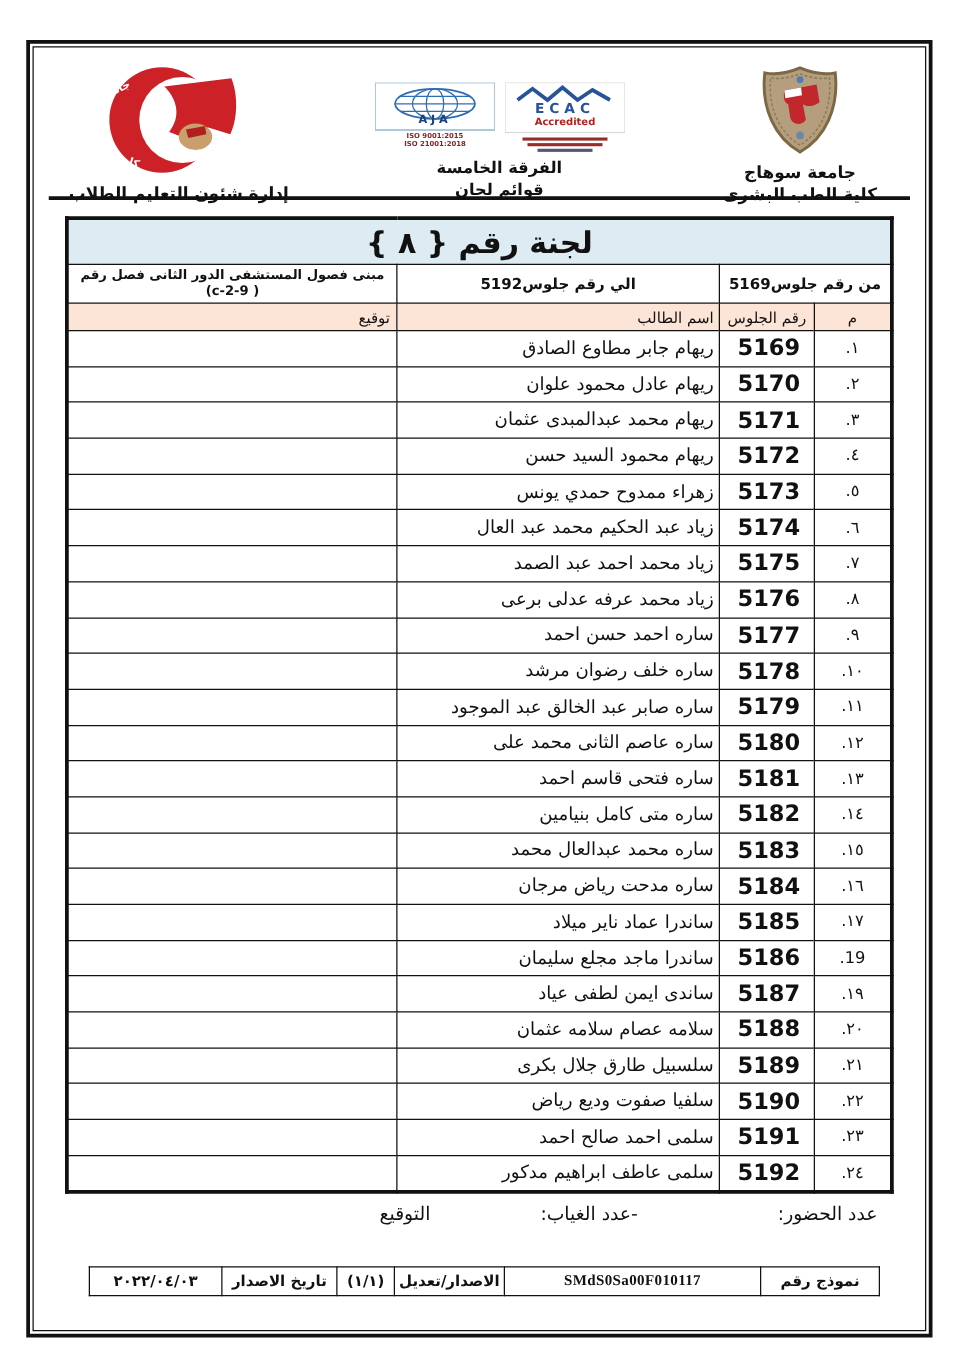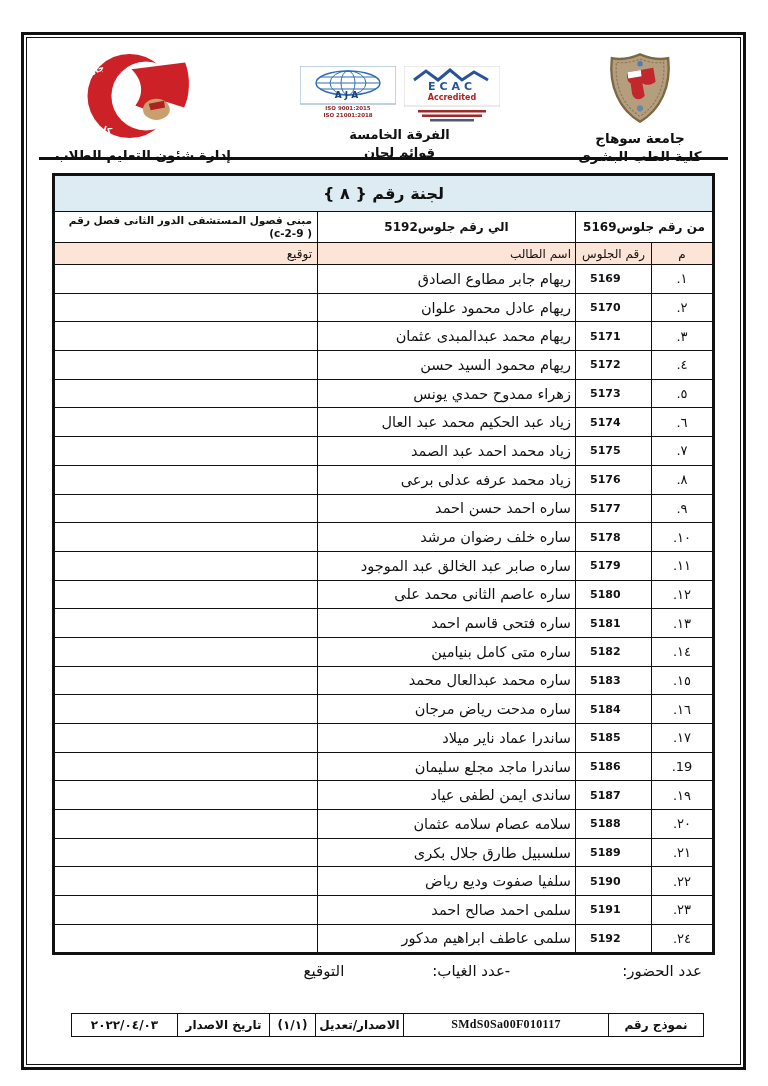--- a/index.html
+++ b/index.html
@@ -30,32 +30,32 @@
   .hdr-center{width:230px;}
   .logos-row{display:flex;justify-content:center;align-items:flex-start;gap:8px;height:58px;margin-top:16px;}
   .center-titles{font-weight:bold;font-size:13px;line-height:1.35;margin-top:2px;}
   .hdr-dept{width:200px;}
   .hdr-dept .dept-text{font-weight:bold;font-size:13.5px;margin-top:1px;}
   .header-rule{height:3px;background:var(--ink);margin:3px 12px 0;}
 
   
   table.main{border-collapse:collapse;margin:13px auto 0;width:660px;table-layout:fixed;border:3px solid var(--ink);}
   table.main td{border:1px solid var(--ink);overflow:hidden;}
-  .title-cell{background:var(--title-bar);text-align:center;font-weight:bold;font-size:16px;height:37px;}
+  .title-cell{background:var(--title-bar);text-align:center;font-weight:bold;font-size:24px;height:37px;}
   .info-cell{font-weight:bold;font-size:12px;text-align:center;height:31px;}
-  .loc-cell{font-size:10.5px;line-height:1.25;padding:1px 5px;text-align:right;}
+  .loc-cell{font-size:10.5px;line-height:1.25;padding:1px 5px;}
   .loc-cell span{display:inline-block;max-width:246px;}
   .colhead td{background:var(--column-header);font-size:12px;height:22px;font-weight:normal;}
   .ch-index{text-align:center;}
   .ch-seat{text-align:center;}
   .ch-name{text-align:right;padding-right:4px;}
   .ch-sig{text-align:right;padding-right:5px;}
   tr.student-row{height:28.7px;}
   td.row-index{font-size:13px;text-align:center;}
-  td.row-seat{font-weight:bold;font-size:11px;text-align:left;padding-left:14px;font-family:"DejaVu Sans",sans-serif;}
+  td.row-seat{font-weight:bold;font-size:18px;text-align:left;padding-left:14px;font-family:"DejaVu Sans",sans-serif;}
   td.row-name{font-size:14.5px;text-align:right;padding-right:4px;white-space:nowrap;}
   td.row-sig{}
 
   
   .summary{display:flex;align-items:baseline;margin:7px 38px 0;font-size:15px;}
   .summary .attendance{margin-left:112px;}
   .summary .absence{margin-left:88px;}
 
   
   table.footer-table{border-collapse:collapse;margin:33px 36px 0 auto;table-layout:fixed;width:632px;}

